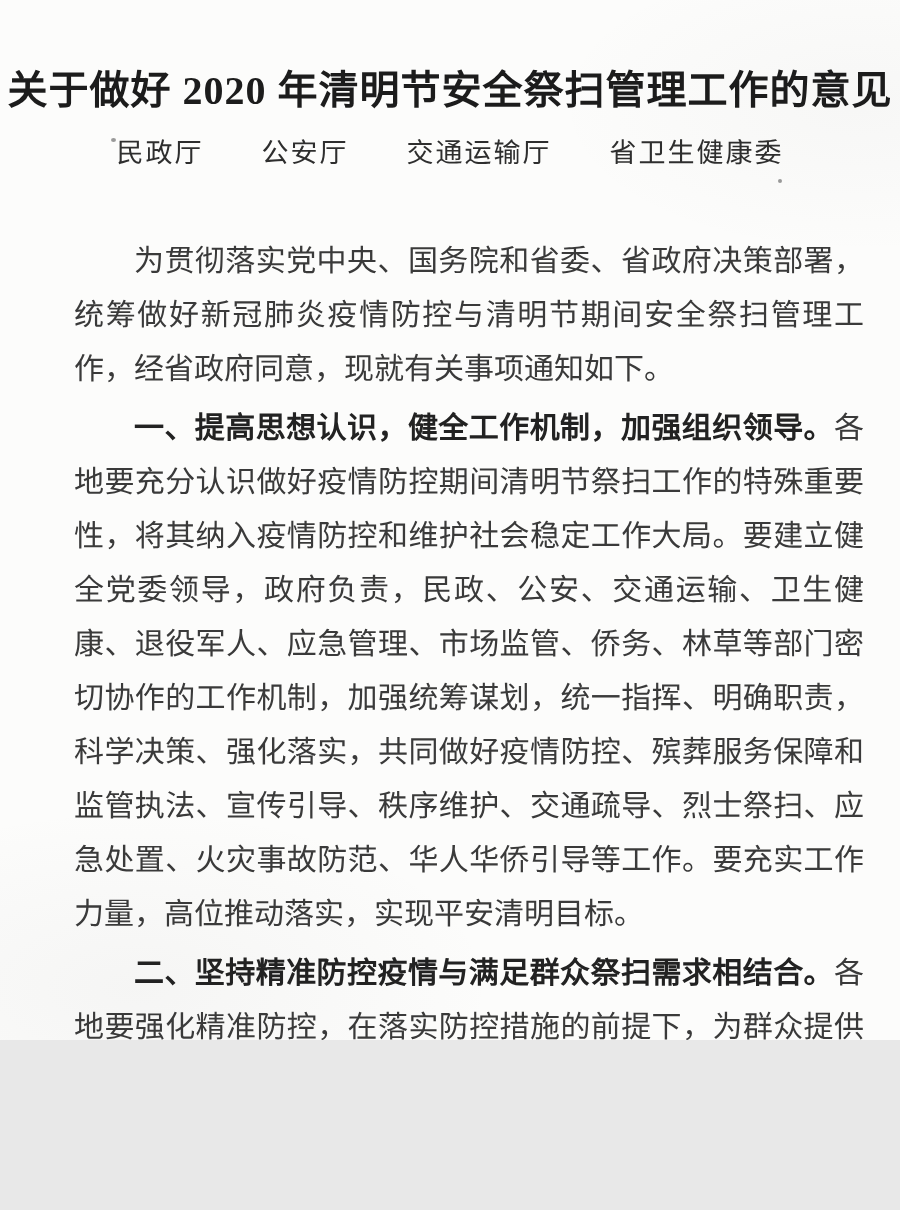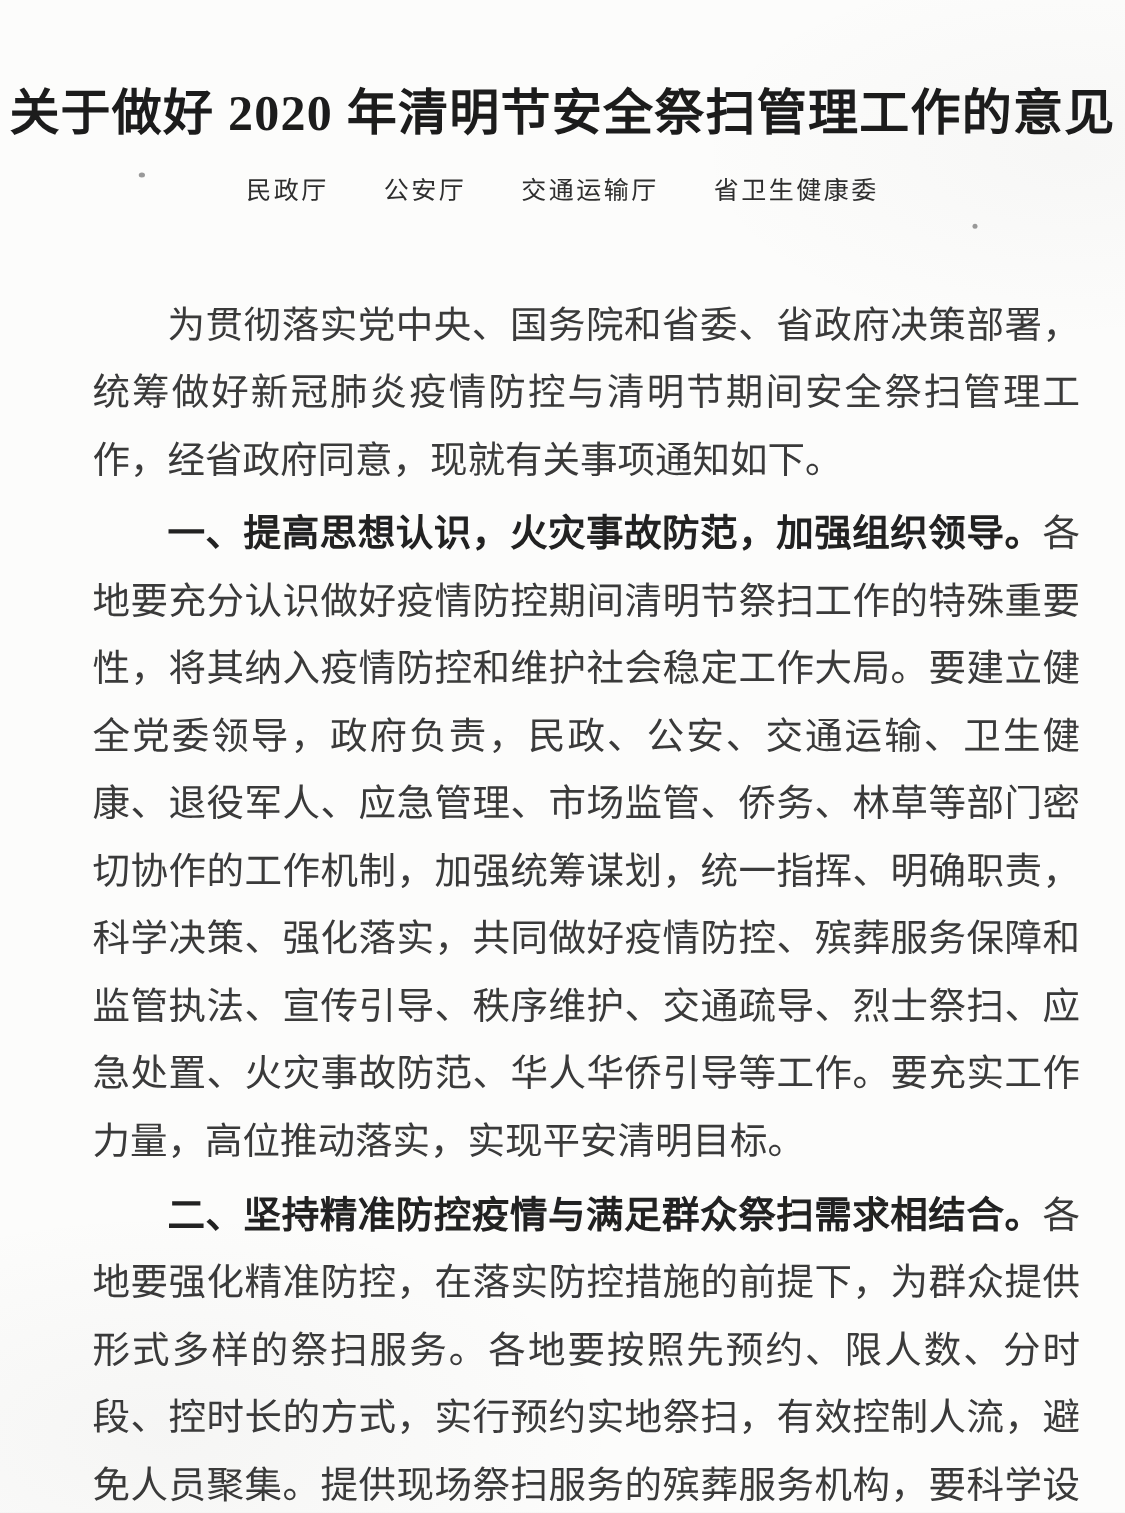--- a/index.html
+++ b/index.html
@@ -1,20 +1,20 @@
 <!DOCTYPE html>
 <html lang="zh-CN"><head>
 <meta charset="utf-8">
 <style>
   html, body { margin: 0; padding: 0; }
   body { background: #e8e8e8; }
   .page {
     position: relative;
     width: 900px;
-    height: 1210px;
+    height: 1040px;
     margin: 0 auto;
     overflow: hidden;
     background:
       radial-gradient(ellipse 600px 300px at 15% 95%, rgba(120,120,120,0.05), transparent 60%),
       radial-gradient(ellipse 500px 250px at 95% 10%, rgba(120,120,120,0.04), transparent 60%),
       #fcfcfb;
     color: #343434;
     font-family: "Liberation Serif", "DejaVu Serif", serif;
     -webkit-font-smoothing: antialiased;
   }
@@ -24,21 +24,21 @@
     text-align: center;
     font-size: 40px;
     line-height: 50px;
     font-weight: 900;
     color: #1c1c1c;
     letter-spacing: 1px;
   }
   .issuers {
     margin-top: 12px;
     text-align: center;
-    font-size: 20px;
+    font-size: 27px;
     color: #2e2e2e;
     letter-spacing: 2px;
   }
   .issuer-line {
     line-height: 50px;
     white-space: pre;
   }
   .doc-body {
     margin-top: 56px;
     padding: 0 36px 0 74px;
@@ -78,19 +78,19 @@
   <h1 class="doc-title">关于做好 2020 年清明节安全祭扫管理工作的意见</h1>
 
   <div class="issuers">
     <div class="issuer-line">民政厅　　公安厅　　交通运输厅　　省卫生健康委</div>
   </div>
 
   <div class="doc-body">
 
     <p class="para"><span>为贯彻落实党中央、国务院和省委、省政府决策部署，统筹做好新冠肺炎疫情防控与清明节期间安全祭扫管理工作，经省政府同意，现就有关事项通知如下。</span></p>
 
-    <p class="para"><b>一、提高思想认识，火灾事故防范，加强组织领导。</b><span>各地要充分认识做好疫情防控期间清明节祭扫工作的特殊重要性，将其纳入疫情防控和维护社会稳定工作大局。要建立健全党委领导，政府负责，民政、公安、交通运输、卫生健康、退役军人、应急管理、市场监管、侨务、林草等部门密切协作的工作机制，加强统筹谋划，统一指挥、明确职责，科学决策、强化落实，共同做好疫情防控、殡葬服务保障和监管执法、宣传引导、秩序维护、交通疏导、烈士祭扫、应急处置、火灾事故防范、华人华侨引导等工作。要充实工作力量，高位推动落实，实现平安清明目标。</span></p>
+    <p class="para"><b>一、提高思想认识，健全工作机制，加强组织领导。</b><span>各地要充分认识做好疫情防控期间清明节祭扫工作的特殊重要性，将其纳入疫情防控和维护社会稳定工作大局。要建立健全党委领导，政府负责，民政、公安、交通运输、卫生健康、退役军人、应急管理、市场监管、侨务、林草等部门密切协作的工作机制，加强统筹谋划，统一指挥、明确职责，科学决策、强化落实，共同做好疫情防控、殡葬服务保障和监管执法、宣传引导、秩序维护、交通疏导、烈士祭扫、应急处置、火灾事故防范、华人华侨引导等工作。要充实工作力量，高位推动落实，实现平安清明目标。</span></p>
 
     <p class="para"><b>二、坚持精准防控疫情与满足群众祭扫需求相结合。</b><span>各地要强化精准防控，在落实防控措施的前提下，为群众提供形式多样的祭扫服务。各地要按照先预约、限人数、分时段、控时长的方式，实行预约实地祭扫，有效控制人流，避免人员聚集。提供现场祭扫服务的殡葬服务机构，要科学设置承载量，并实时调整，最大限度地</span></p>
 
   </div>
 
 </div>
 
 </body></html>

